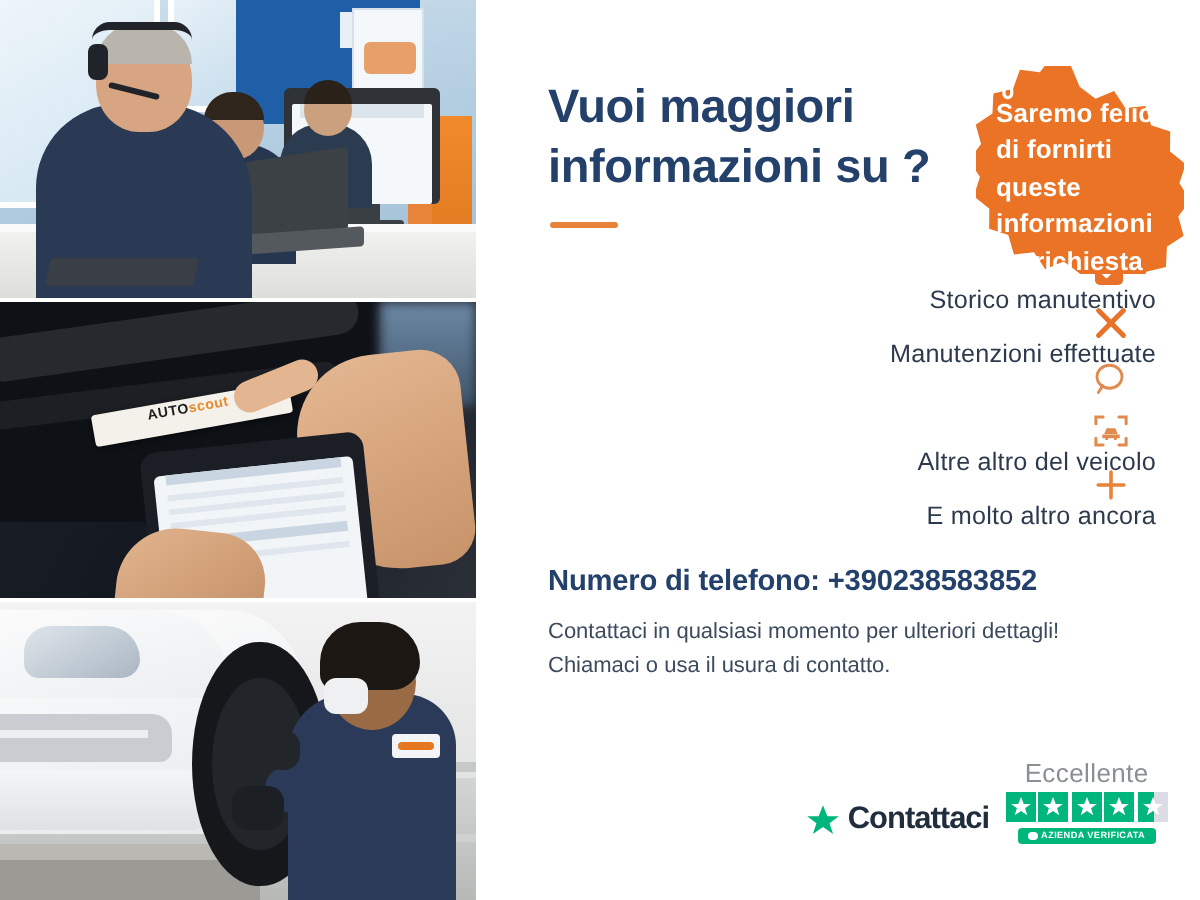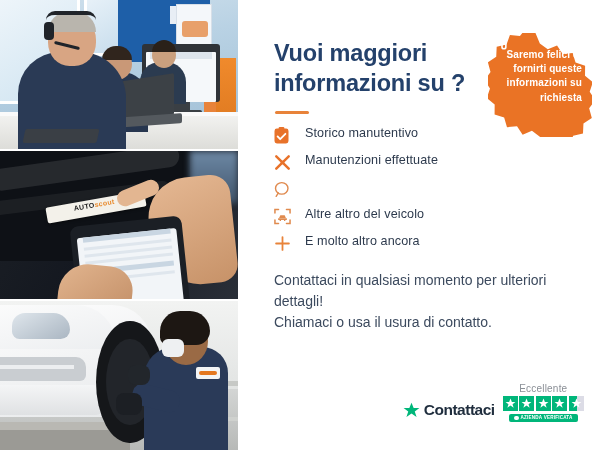--- a/index.html
+++ b/index.html
@@ -101,38 +101,38 @@
   .panel { position:relative; flex:1; height:450px; background:#fff; padding:38px 22px 0 24px;margin-left:12px; }
 
   .headline { font-size:23.5px; line-height:1.28; font-weight:bold; color:#24416b; letter-spacing:-.2px; max-width:210px; }
   .rule { width:34px; height:3px; background:#e8833a; margin:13px 0 12px 1px; border-radius:2px; }
 
   
   .badge { position:absolute; right:8px; top:33px; width:104px; height:104px; }
   .badge svg { position:absolute; inset:0; }
   .badge .bcontent { position:absolute; inset:0; display:flex; flex-direction:column; align-items:center; padding-top:15px; }
   .badge .headset { width:19px; height:17px; margin-bottom:3px; }
-  .badge .btext { font-size:10px; line-height:1.42; font-weight:bold; color:#fff; text-align:right; width:84px; letter-spacing:.1px; }
+  .badge .btext { font-size:13px; line-height:1.42; font-weight:bold; color:#fff; text-align:left; width:84px; letter-spacing:.1px; }
 
   
   .list { margin-top:2px; }
-  .li { display:flex; align-items:flex-start; height:27px; }
+  .li { display:flex; align-items:flex-end; height:27px;flex-direction:column; }
   .li .ic { width:22px; min-width:22px; height:18px; display:flex; align-items:center; justify-content:flex-start; margin-right:9px; }
   .li .tx { font-size:12.6px; color:#2d3a4d; letter-spacing:.1px; }
 
   
   .phone { margin-top:22px; font-size:14.6px; font-weight:bold; color:#24416b; letter-spacing:-.1px; }
-  .sub { margin-top:9px; font-size:14px; line-height:1.5; color:#3c4a5e; }
+  .sub { margin-top:9px; font-size:11px; line-height:1.5; color:#3c4a5e; }
 
   
   .tp { position:absolute; right:16px; bottom:28px; display:flex; align-items:flex-end; gap:8px; }
   .tp .logo { display:flex; align-items:center; gap:4px; padding-bottom:3px; }
   .tp .logo .lt { font-size:15.5px; font-weight:bold; color:#1f2d3d; letter-spacing:-.5px; }
   .tp .right { display:flex; flex-direction:column; align-items:center; }
-  .tp .ecc { font-size:10px; color:#8a8f96; margin-bottom:2px; letter-spacing:.2px;text-align:right; }
+  .tp .ecc { font-size:13px; color:#8a8f96; margin-bottom:2px; letter-spacing:.2px;text-align:right; }
   .tp .stars { display:flex; gap:1.6px; }
   .tp .stars .s { width:15px; height:15px; background:#00b67a; display:flex; align-items:center; justify-content:center; }
   .tp .stars .s.half { background:linear-gradient(90deg,#00b67a 52%, #dcdce6 52%); }
   .tp .verif { margin-top:3px; background:#00b67a; color:#fff; font-size:4.6px; font-weight:bold; padding:1.6px 5px; border-radius:2px; display:flex; align-items:center; gap:2px; letter-spacing:.2px; white-space:nowrap; }
   .tp .verif .chk { width:4.5px; height:4.5px; border-radius:50%; background:#fff; }
 </style>
 </head>
 <body>
 
 <div id="root">
@@ -282,20 +282,21 @@
         <span class="ic">
           <svg width="17" height="17" viewBox="0 0 18 18">
             <path d="M9 2.2v13.6M2.2 9h13.6" stroke="#e8833a" stroke-width="1.9" stroke-linecap="round"></path>
           </svg>
         </span>
         <span class="tx">E molto altro ancora</span>
       </div>
 
     </div>
 
+    <div class="phone">Numero di telefono: +390238583852</div>
     <div class="sub">
       <div>Contattaci in qualsiasi momento per ulteriori dettagli!</div>
       <div>Chiamaci o usa il usura di contatto.</div>
     </div>
 
     <div class="tp">
       <div class="logo">
         <svg width="17" height="17" viewBox="0 0 20 20">
           <path d="M10 0.8l2.55 6.35H19.3l-5.45 4.1 2.1 6.4L10 13.6l-5.95 4.05 2.1-6.4L0.7 7.15h6.75z" fill="#00b67a"></path>
         </svg>

